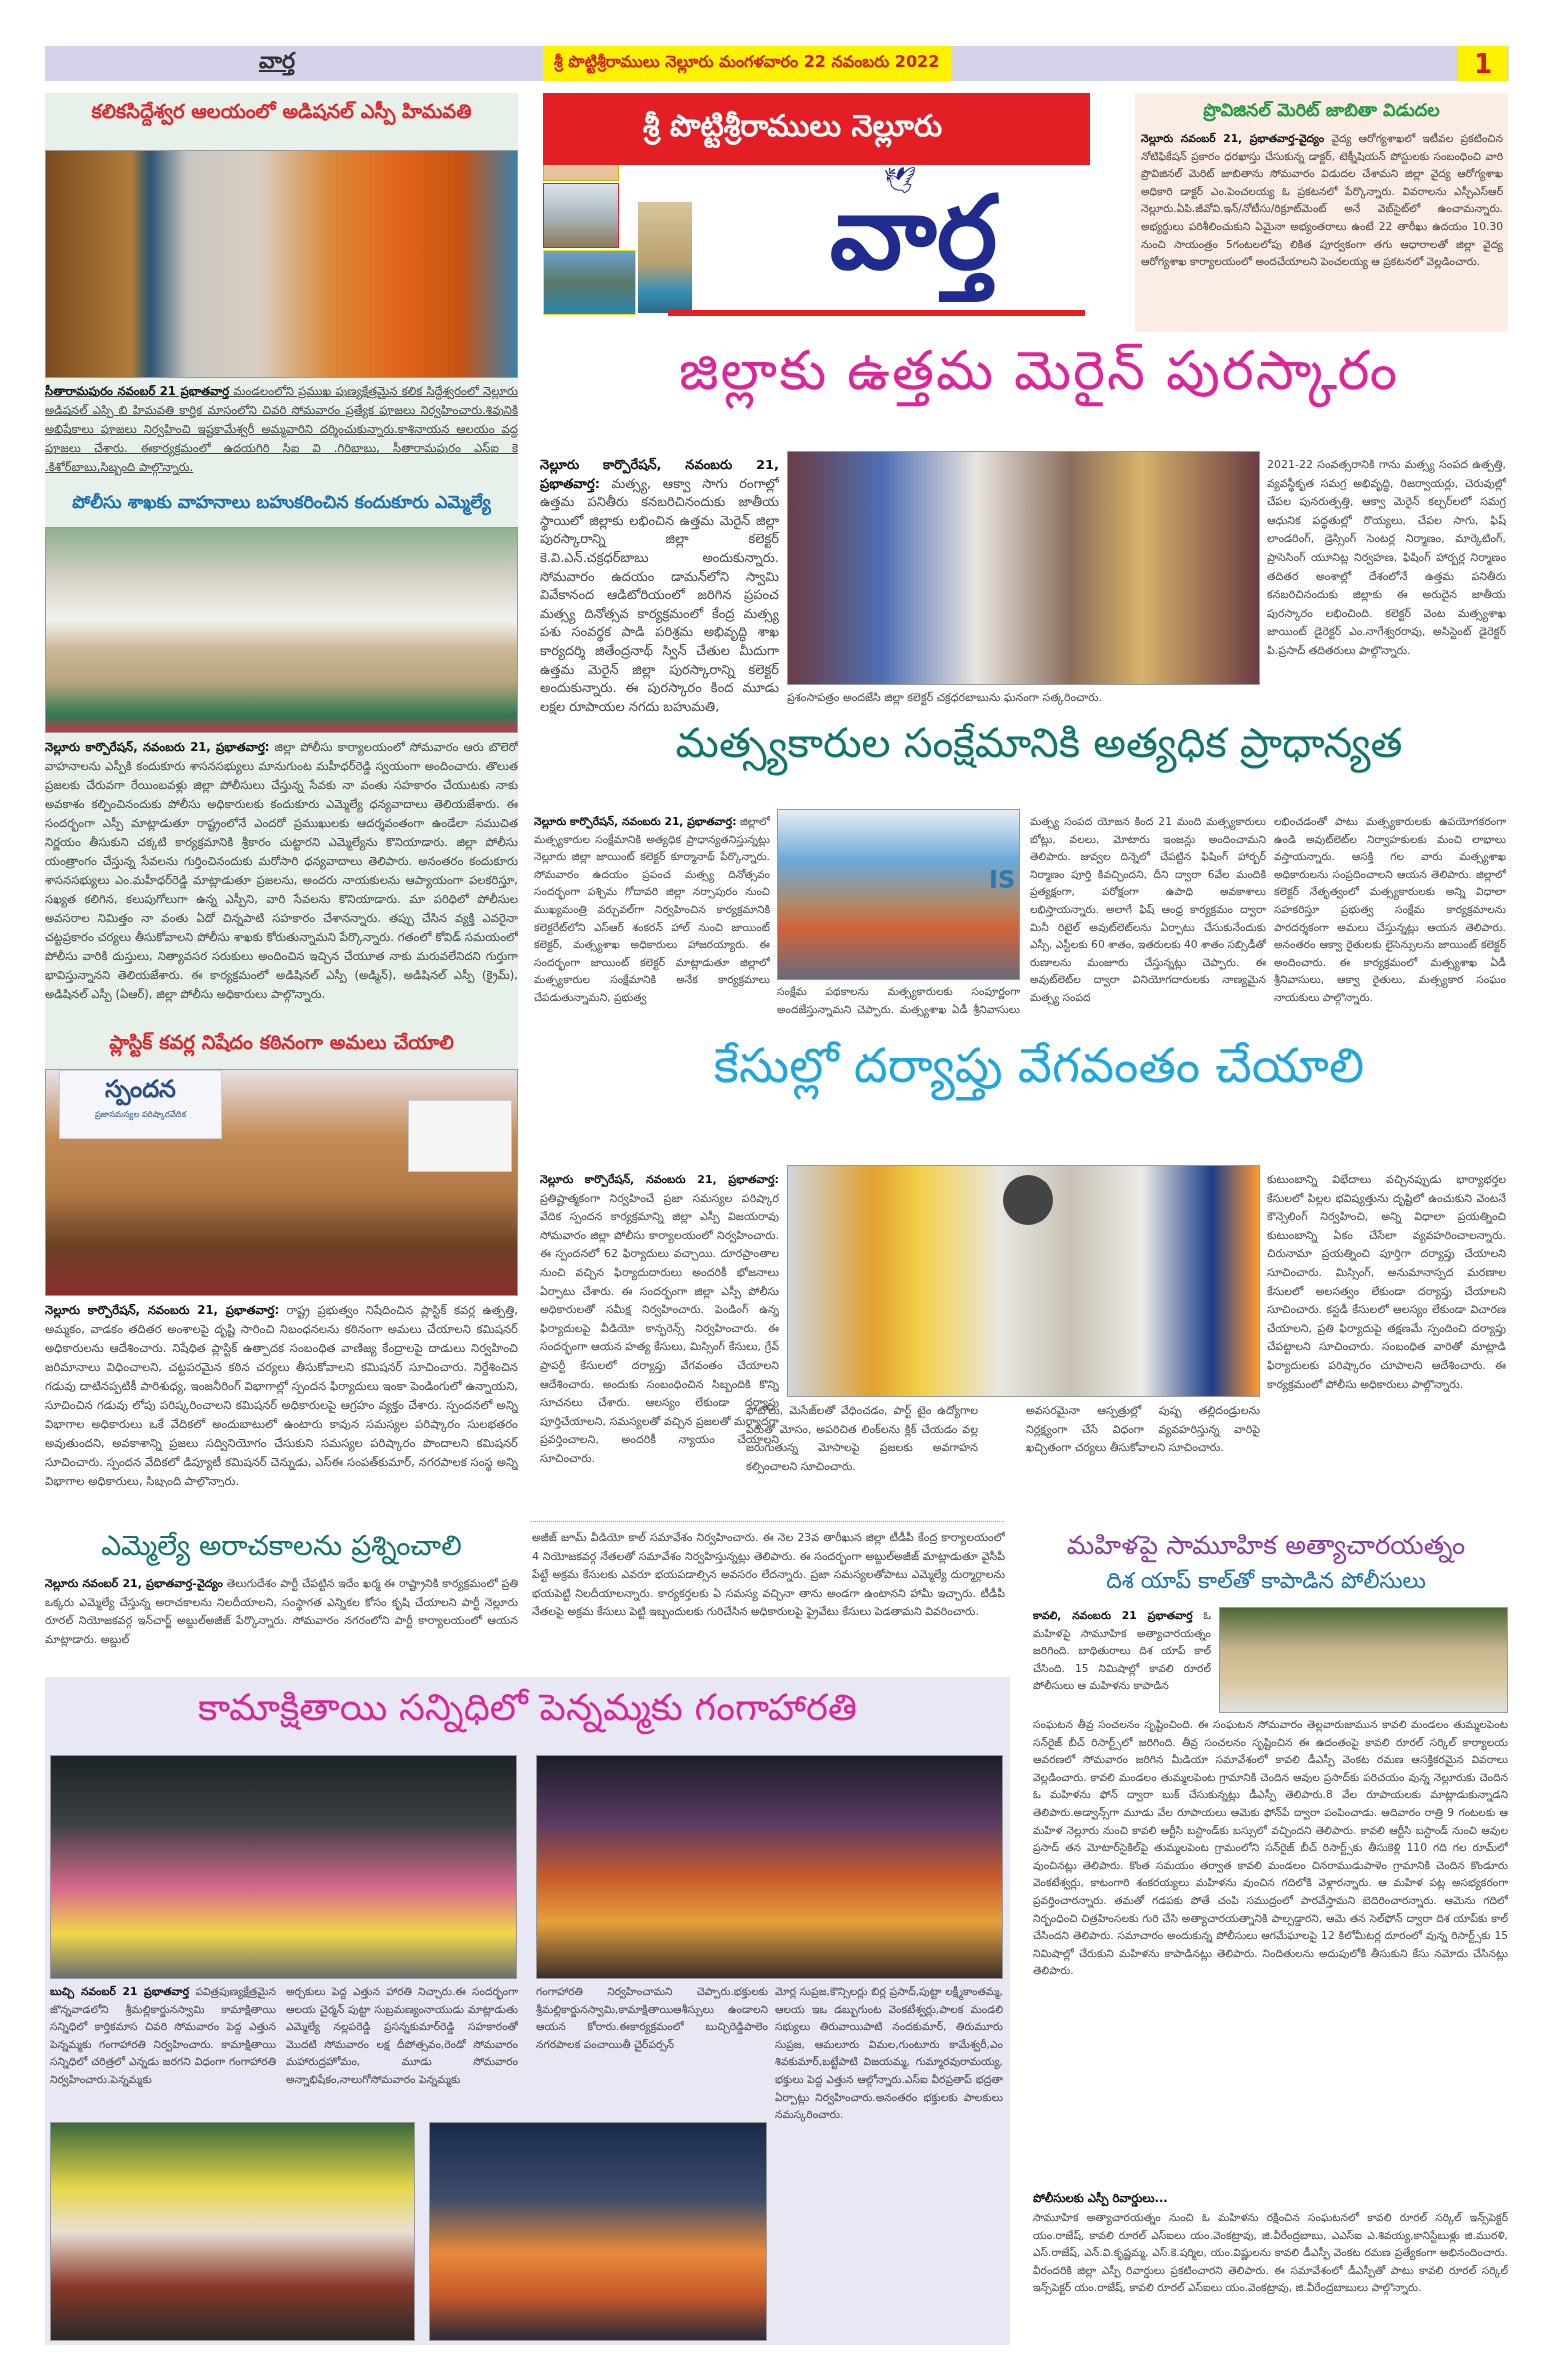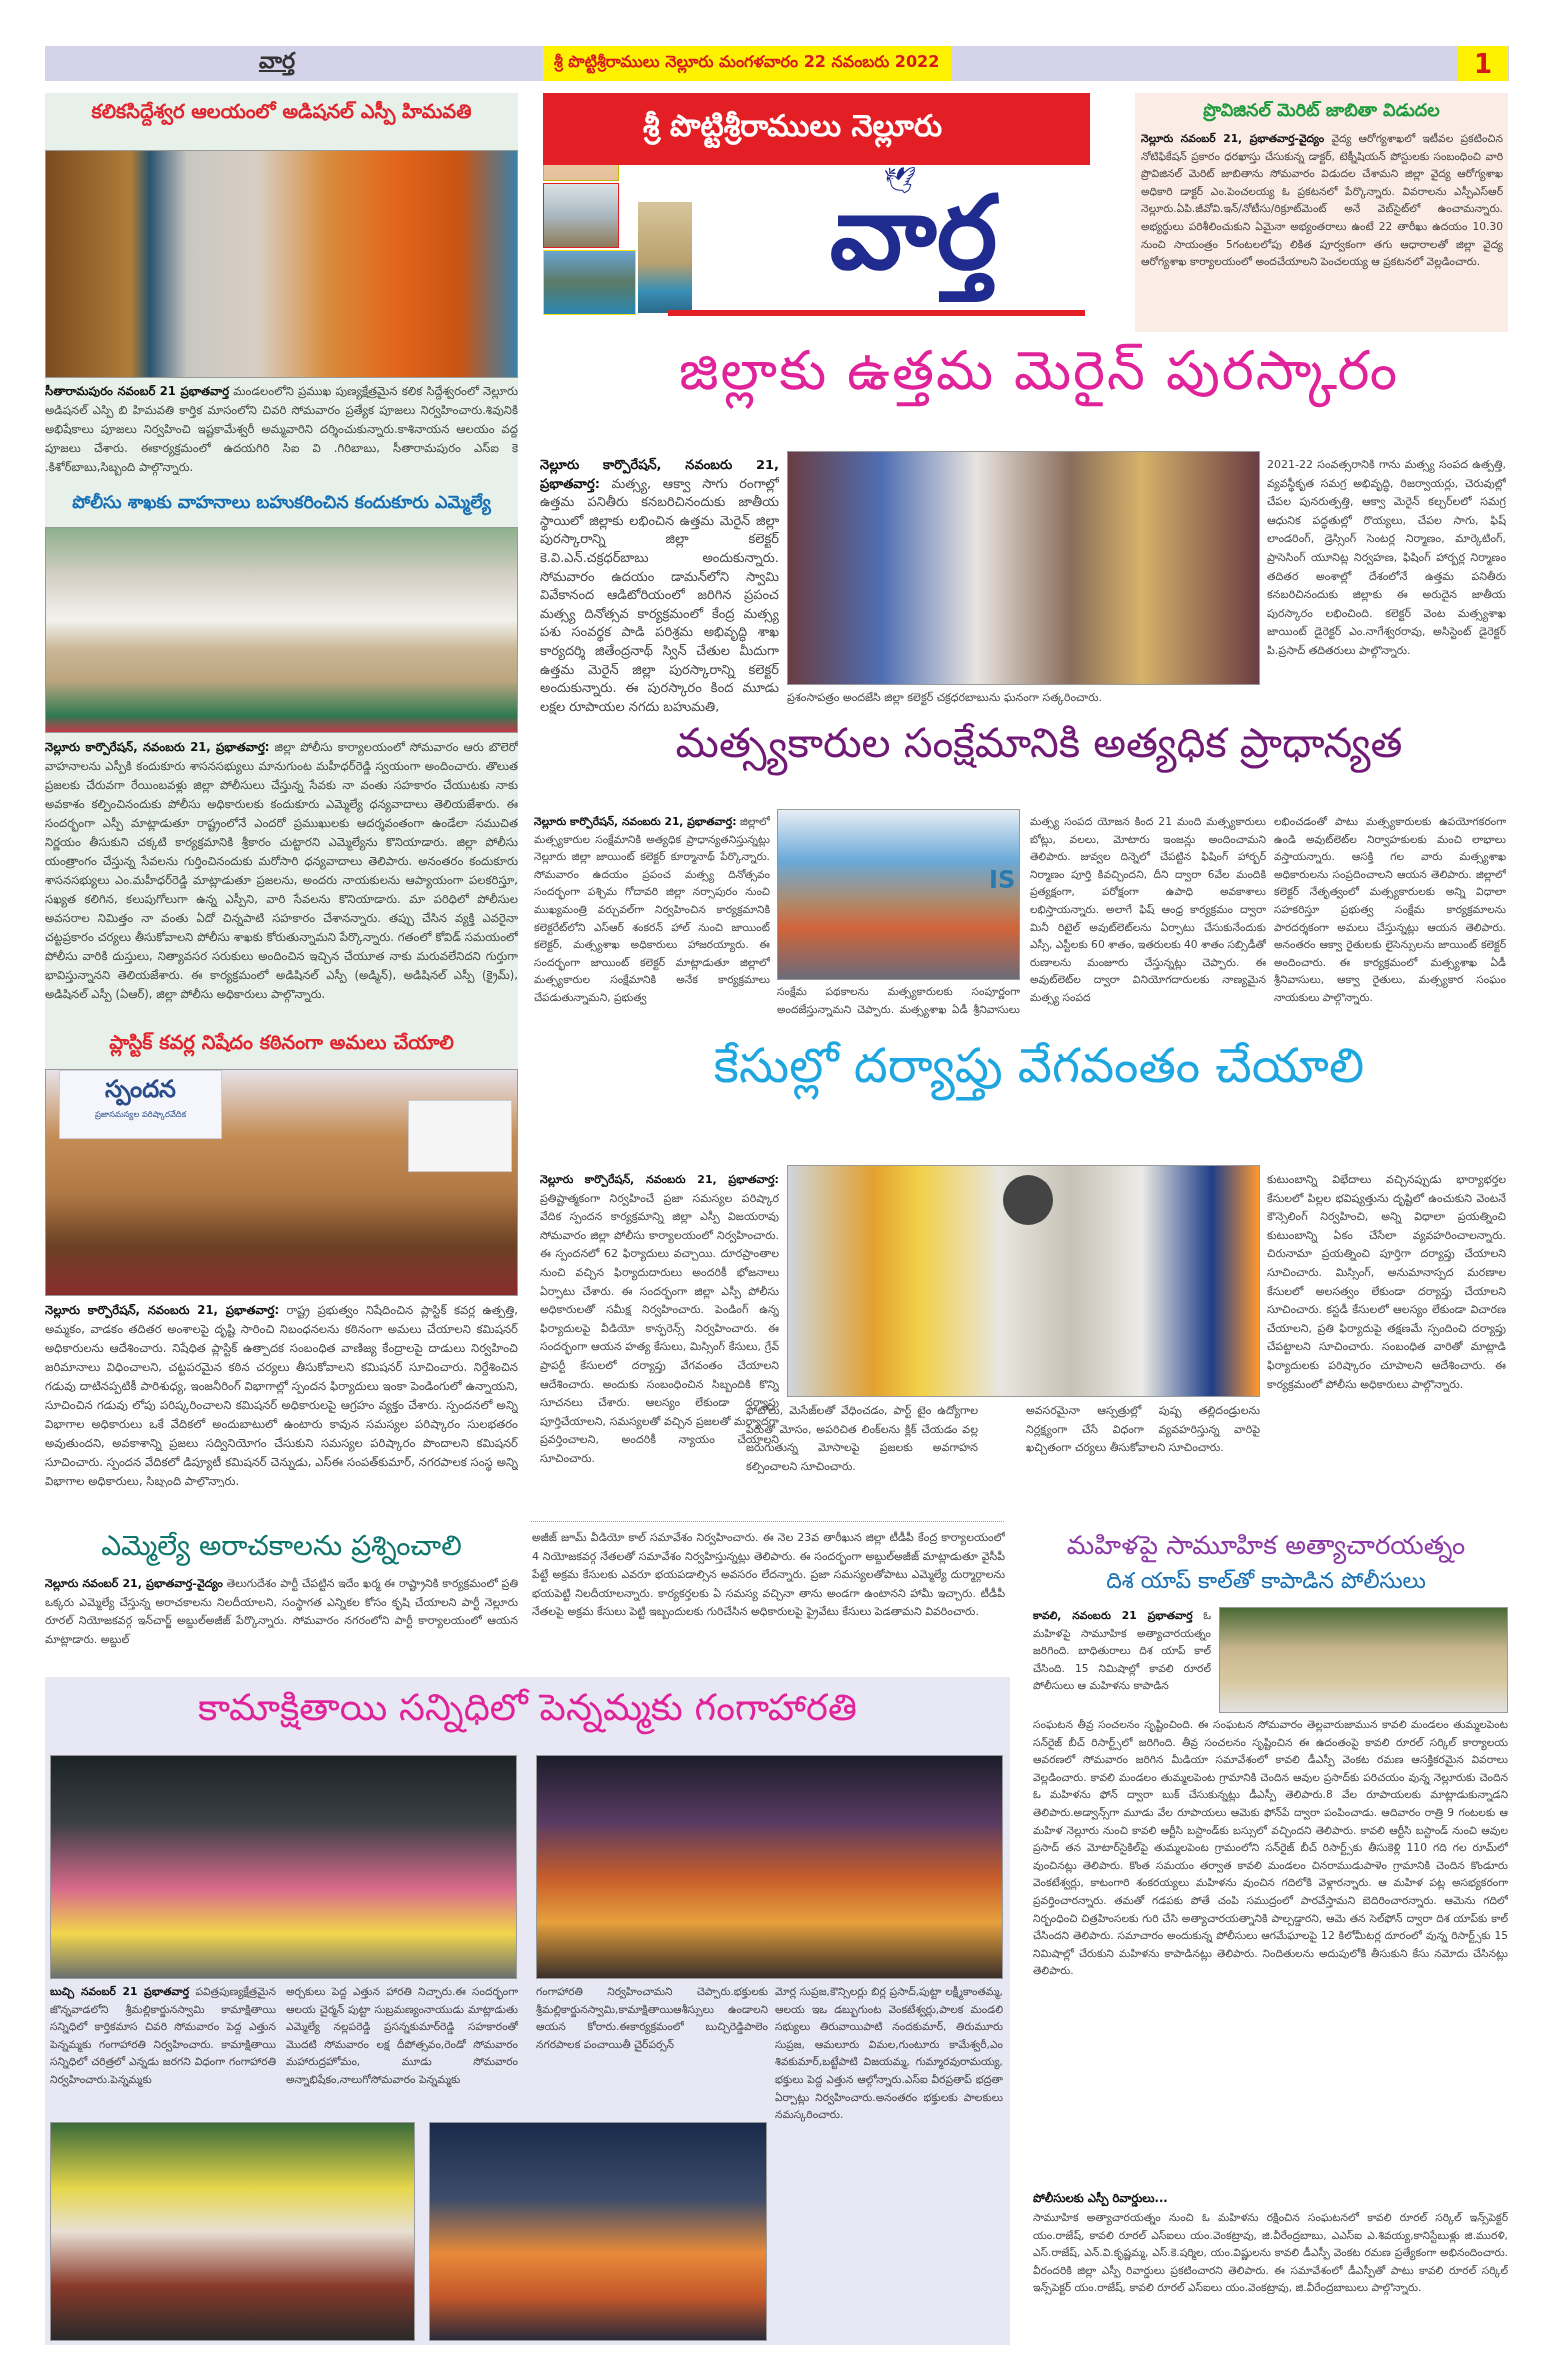--- a/index.html
+++ b/index.html
@@ -41,21 +41,21 @@
 
 <div class="abs header-bar"></div>
 <div class="abs header-logo">వార్త</div>
 <div class="abs header-date">శ్రీ పొట్టిశ్రీరాములు నెల్లూరు మంగళవారం 22 నవంబరు 2022</div>
 <div class="abs header-page">1</div>
 
 <div class="abs panel-green" style="left:45px;top:93px;width:473px;height:1158px;"></div>
 
 <div class="abs hl" style="left:45px;top:100px;width:473px;font-size:19.5px;color:#e0262e;">కలికసిద్దేశ్వర ఆలయంలో అడిషనల్ ఎస్పీ హిమవతి</div>
 <div class="abs photo ph-temple" style="left:45px;top:150px;width:473px;height:228px;"></div>
-<div class="abs body-text" style="left:45px;top:382px;width:473px;height:109px;">
+<div class="abs body-text" style="left:45px;top:382px;width:473px;height:109px;text-decoration:underline;">
   <b>సీతారామపురం నవంబర్ 21 ప్రభాతవార్త</b>
   <span>మండలంలోని ప్రముఖ పుణ్యక్షేత్రమైన కలిక సిద్దేశ్వరంలో నెల్లూరు అడిషనల్ ఎస్పి బి హిమవతి కార్తిక మాసంలోని చివరి సోమవారం ప్రత్యేక పూజలు నిర్వహించారు.శివునికి అభిషేకాలు పూజలు నిర్వహించి ఇష్టకామేశ్వరీ అమ్మవారిని దర్శించుకున్నారు.కాశినాయన ఆలయం వద్ద పూజలు చేశారు. ఈకార్యక్రమంలో ఉదయగిరి సిఐ వి .గిరిబాబు, సీతారామపురం ఎస్ఐ కె .కిశోర్‌బాబు,సిబ్బంది పాల్గొన్నారు.</span>
 </div>
 
 <div class="abs hl" style="left:45px;top:492px;width:473px;font-size:17.6px;color:#1770b5;">పోలీసు శాఖకు వాహనాలు బహుకరించిన కందుకూరు ఎమ్మెల్యే</div>
 <div class="abs photo ph-police" style="left:45px;top:527px;width:473px;height:206px;"></div>
 <div class="abs body-text" style="left:45px;top:738px;width:473px;height:295px;">
   <b>నెల్లూరు కార్పొరేషన్, నవంబరు 21, ప్రభాతవార్త:</b>
   <span>జిల్లా పోలీసు కార్యాలయంలో సోమవారం ఆరు బొలెరో వాహనాలను ఎస్పీకి కందుకూరు శాసనసభ్యులు మానుగుంట మహీధర్‌రెడ్డి స్వయంగా అందించారు. తొలుత ప్రజలకు చేరువగా రేయింబవళ్లు జిల్లా పోలీసులు చేస్తున్న సేవకు నా వంతు సహకారం చేయుటకు నాకు అవకాశం కల్పించినందుకు పోలీసు అధికారులకు కందుకూరు ఎమ్మెల్యే ధన్యవాదాలు తెలియజేశారు. ఈ సందర్భంగా ఎస్పీ మాట్లాడుతూ రాష్ట్రంలోనే ఎందరో ప్రముఖులకు ఆదర్శవంతంగా ఉండేలా సముచిత నిర్ణయం తీసుకుని చక్కటి కార్యక్రమానికి శ్రీకారం చుట్టారని ఎమ్మెల్యేను కొనియాడారు. జిల్లా పోలీసు యంత్రాంగం చేస్తున్న సేవలను గుర్తించినందుకు మరోసారి ధన్యవాదాలు తెలిపారు. అనంతరం కందుకూరు శాసనసభ్యులు ఎం.మహీధర్‌రెడ్డి మాట్లాడుతూ ప్రజలను, అందరు నాయకులను ఆప్యాయంగా పలకరిస్తూ, సఖ్యత కలిగిన, కలుపుగోలుగా ఉన్న ఎస్పీని, వారి సేవలను కొనియాడారు. మా పరిధిలో పోలీసుల అవసరాల నిమిత్తం నా వంతు ఏదో చిన్నపాటి సహకారం చేశానన్నారు. తప్పు చేసిన వ్యక్తి ఎవరైనా చట్టప్రకారం చర్యలు తీసుకోవాలని పోలీసు శాఖకు కోరుతున్నామని పేర్కొన్నారు. గతంలో కోవిడ్ సమయంలో పోలీసు వారికి దుస్తులు, నిత్యావసర సరుకులు అందించిన ఇచ్చిన చేయూత నాకు మరువలేనిదని గుర్తుగా భావిస్తున్నానని తెలియజేశారు. ఈ కార్యక్రమంలో అడిషినల్ ఎస్పీ (అడ్మిన్), అడిషినల్ ఎస్పీ (క్రైమ్), అడిషినల్ ఎస్పీ (ఏఆర్), జిల్లా పోలీసు అధికారులు పాల్గొన్నారు.</span>
 </div>
@@ -91,21 +91,21 @@
 
 <div class="abs hl" style="left:529px;top:339px;width:1020px;font-size:54px;color:#e0239b;font-weight:normal;letter-spacing:1.9px;">జిల్లాకు ఉత్తమ మెరైన్ పురస్కారం</div>
 <div class="abs body-text" style="left:540px;top:456px;width:239px;height:262px;font-size:13px;line-height:18.6px;">
   <b>నెల్లూరు కార్పొరేషన్, నవంబరు 21, ప్రభాతవార్త:</b>
   <span>మత్స్య, ఆక్వా సాగు రంగాల్లో ఉత్తమ పనితీరు కనబరిచినందుకు జాతీయ స్థాయిలో జిల్లాకు లభించిన ఉత్తమ మెరైన్ జిల్లా పురస్కారాన్ని జిల్లా కలెక్టర్ కె.వి.ఎన్.చక్రధర్‌బాబు అందుకున్నారు. సోమవారం ఉదయం డామన్‌లోని స్వామి వివేకానంద ఆడిటోరియంలో జరిగిన ప్రపంచ మత్స్య దినోత్సవ కార్యక్రమంలో కేంద్ర మత్స్య పశు సంవర్థక పాడి పరిశ్రమ అభివృద్ధి శాఖ కార్యదర్శి జితేంద్రనాథ్ స్విన్ చేతుల మీదుగా ఉత్తమ మెరైన్ జిల్లా పురస్కారాన్ని కలెక్టర్ అందుకున్నారు. ఈ పురస్కారం కింద మూడు లక్షల రూపాయల నగదు బహుమతి,</span>
 </div>
 <div class="abs photo ph-award" style="left:787px;top:451px;width:473px;height:234px;"></div>
 <div class="abs body-text" style="left:787px;top:688px;width:473px;height:22px;font-size:11px;">ప్రశంసాపత్రం అందజేసి జిల్లా కలెక్టర్ చక్రధరబాబును ఘనంగా సత్కరించారు.</div>
 <div class="abs body-text" style="left:1267px;top:456px;width:239px;height:262px;font-size:11px;line-height:18.6px;">2021-22 సంవత్సరానికి గాను మత్స్య సంపద ఉత్పత్తి, వ్యవస్థీకృత సమగ్ర అభివృద్ధి, రిజర్వాయర్లు, చెరువుల్లో చేపల పునరుత్పత్తి, ఆక్వా మెరైన్ కల్చర్‌లలో సమగ్ర ఆధునిక పద్ధతుల్లో రొయ్యలు, చేపల సాగు, ఫిష్ లాండరింగ్, డ్రెస్సింగ్ సెంటర్ల నిర్మాణం, మార్కెటింగ్, ప్రాసెసింగ్ యూనిట్ల నిర్వహణ, ఫిషింగ్ హార్బర్ల నిర్మాణం తదితర అంశాల్లో దేశంలోనే ఉత్తమ పనితీరు కనబరిచినందుకు జిల్లాకు ఈ అరుదైన జాతీయ పురస్కారం లభించింది. కలెక్టర్ వెంట మత్స్యశాఖ జాయింట్ డైరెక్టర్ ఎం.నాగేశ్వరరావు, అసిస్టెంట్ డైరెక్టర్ పి.ప్రసాద్ తదితరులు పాల్గొన్నారు.</div>
 
-<div class="abs hl" style="left:529px;top:719px;width:1020px;font-size:41px;color:#701a75;font-weight:normal;">మత్స్యకారుల సంక్షేమానికి అత్యధిక ప్రాధాన్యత</div>
+<div class="abs hl" style="left:529px;top:719px;width:1020px;font-size:41px;color:#0f766e;font-weight:normal;">మత్స్యకారుల సంక్షేమానికి అత్యధిక ప్రాధాన్యత</div>
 <div class="abs body-text" style="left:534px;top:813px;width:236px;height:206px;font-size:10.7px;line-height:17.6px;">
   <b>నెల్లూరు కార్పొరేషన్, నవంబరు 21, ప్రభాతవార్త:</b>
   <span>జిల్లాలో మత్స్యకారుల సంక్షేమానికి అత్యధిక ప్రాధాన్యతనిస్తున్నట్లు నెల్లూరు జిల్లా జాయింట్ కలెక్టర్ కూర్మానాథ్ పేర్కొన్నారు. సోమవారం ఉదయం ప్రపంచ మత్స్య దినోత్సవం సందర్భంగా పశ్చిమ గోదావరి జిల్లా నర్సాపురం నుంచి ముఖ్యమంత్రి వర్చువల్‌గా నిర్వహించిన కార్యక్రమానికి కలెక్టరేట్‌లోని ఎస్ఆర్ శంకరన్ హాల్ నుంచి జాయింట్ కలెక్టర్, మత్స్యశాఖ అధికారులు హాజరయ్యారు. ఈ సందర్భంగా జాయింట్ కలెక్టర్ మాట్లాడుతూ జిల్లాలో మత్స్యకారుల సంక్షేమానికి అనేక కార్యక్రమాలు చేపడుతున్నామని, ప్రభుత్వ</span>
 </div>
 <div class="abs photo ph-fish" style="left:777px;top:809px;width:243px;height:171px;">
   <div style="position:absolute;right:3.7px;top:56px;font-size:24px;font-weight:bold;color:#2a7ab0;">IS</div>
 </div>
 <div class="abs body-text" style="left:777px;top:983px;width:243px;height:37px;font-size:10.7px;line-height:17.6px;">సంక్షేమ పథకాలను మత్స్యకారులకు సంపూర్ణంగా అందజేస్తున్నామని చెప్పారు. మత్స్యశాఖ ఏడీ శ్రీనివాసులు మాట్లాడుతూ జిల్లాలో ప్రధాన మంత్రి</div>
 <div class="abs body-text" style="left:1030px;top:813px;width:236px;height:206px;font-size:10.7px;line-height:17.6px;">మత్స్య సంపద యోజన కింద 21 మంది మత్స్యకారులు బోట్లు, వలలు, మోటారు ఇంజన్లు అందించామని తెలిపారు. జువ్వల దిన్నెలో చేపట్టిన ఫిషింగ్ హార్బర్ నిర్మాణం పూర్తి కివచ్చిందని, దీని ద్వారా 6వేల మందికి ప్రత్యక్షంగా, పరోక్షంగా ఉపాధి అవకాశాలు లభిస్తాయన్నారు. అలాగే ఫిష్ ఆంధ్ర కార్యక్రమం ద్వారా మినీ రిటైల్ అవుట్‌లెట్‌లను ఏర్పాటు చేసుకునేందుకు ఎస్సీ, ఎస్టీలకు 60 శాతం, ఇతరులకు 40 శాతం సబ్సిడీతో రుణాలను మంజూరు చేస్తున్నట్లు చెప్పారు. ఈ అవుట్‌లెట్‌ల ద్వారా వినియోగదారులకు నాణ్యమైన మత్స్య సంపద</div>
 <div class="abs body-text" style="left:1274px;top:813px;width:232px;height:206px;font-size:10.7px;line-height:17.6px;">లభించడంతో పాటు మత్స్యకారులకు ఉపయోగకరంగా ఉండి అవుట్‌లెట్‌ల నిర్వాహకులకు మంచి లాభాలు వస్తాయన్నారు. ఆసక్తి గల వారు మత్స్యశాఖ అధికారులను సంప్రదించాలని ఆయన తెలిపారు. జిల్లాలో కలెక్టర్ నేతృత్వంలో మత్స్యకారులకు అన్ని విధాలా సహకరిస్తూ ప్రభుత్వ సంక్షేమ కార్యక్రమాలను పారదర్శకంగా అమలు చేస్తున్నట్లు ఆయన తెలిపారు. అనంతరం ఆక్వా రైతులకు లైసెన్సులను జాయింట్ కలెక్టర్ అందించారు. ఈ కార్యక్రమంలో మత్స్యశాఖ ఏడీ శ్రీనివాసులు, ఆక్వా రైతులు, మత్స్యకార సంఘం నాయకులు పాల్గొన్నారు.</div>

